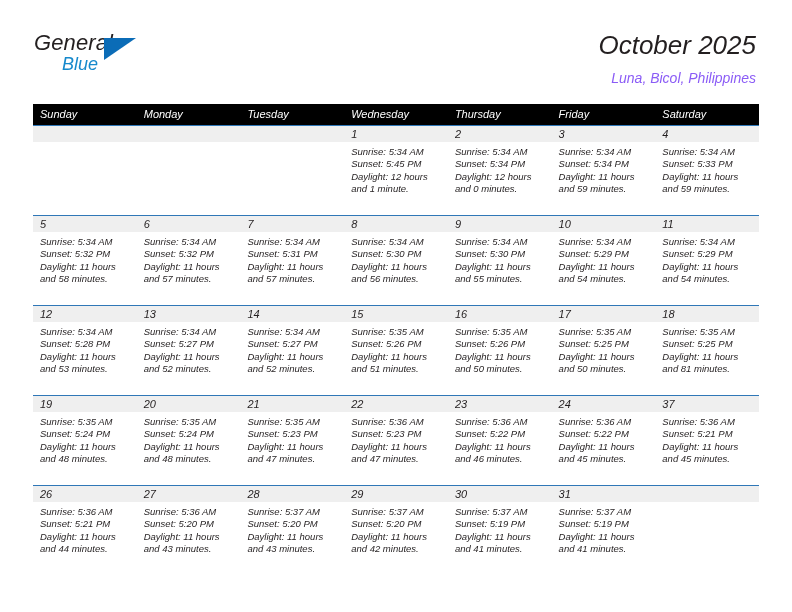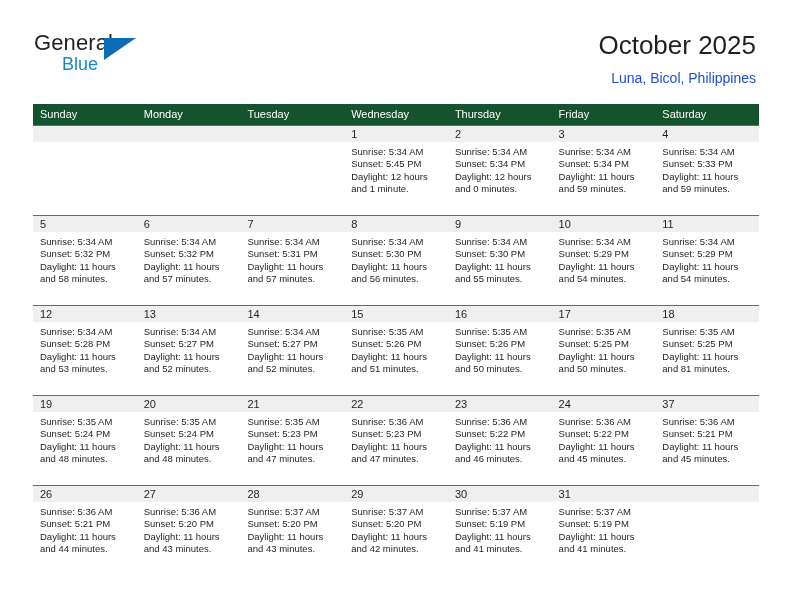--- a/index.html
+++ b/index.html
@@ -12,20 +12,21 @@
     height: 612px;
     font-family: "Liberation Sans", sans-serif;
     color: #231f20;
     overflow: hidden;
   }
   .page {
     position: relative;
     width: 780px;
     height: 612px;
     box-sizing: border-box;
+    font-style: italic;
   }
 
   
   .header {
     position: absolute;
     left: 0;
     top: 0;
     width: 792px;
     height: 104px;
   }
@@ -71,36 +72,36 @@
   }
   .cal-title {
     font-size: 26px;
     font-weight: normal;
     color: #231f20;
     line-height: 30px;
     white-space: nowrap;
   }
   .cal-subtitle {
     font-size: 14px;
-    color: #1d4ed8;
+    color: #8b5cf6;
     line-height: 18px;
     margin-top: 9px;
     white-space: nowrap;
   }
 
   
   .calendar {
     position: absolute;
     left: 33px;
     top: 104px;
     width: 726px;
   }
   .dow-row {
     display: flex;
-    background: #14532d;
+    background: #000000;
     height: 21px;
   }
   .dow {
     flex: 1 1 0;
     color: #ffffff;
     font-size: 11px;
     line-height: 21px;
     padding-left: 7px;
     box-sizing: border-box;
     white-space: nowrap;

